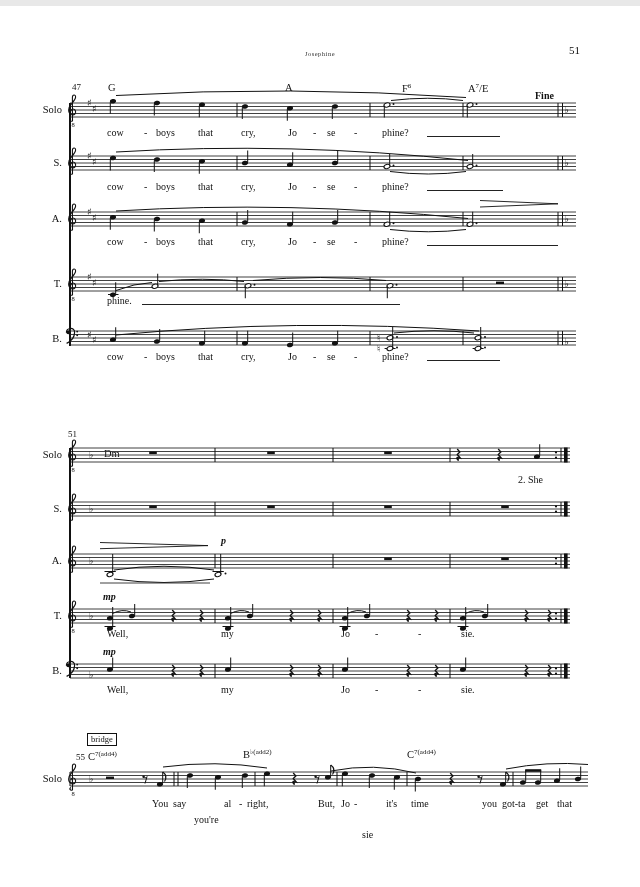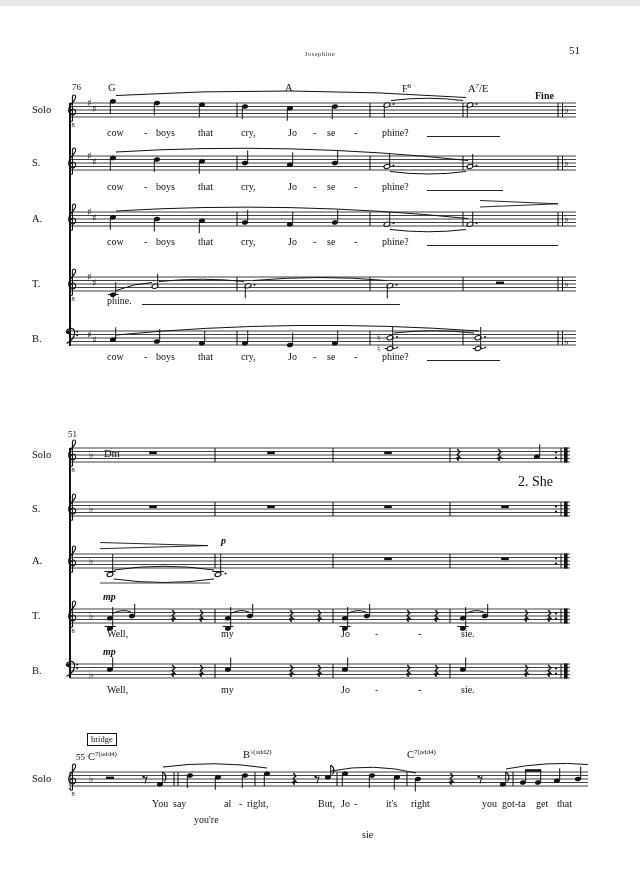--- a/index.html
+++ b/index.html
@@ -2,28 +2,28 @@
 <html><head>
 <meta charset="utf-8">
 <style>
   html,body{margin:0;padding:0;background:#e8e8e8}
   .page{position:relative;width:640px;height:887px;background:#ffffff;margin:6px auto;
         font-family:"Liberation Serif","DejaVu Serif",serif;color:#111;overflow:hidden}
   .abs{position:absolute;white-space:nowrap}
   .title{font-size:6.5px;letter-spacing:.5px;color:#333}
   .pagenum{font-size:11px}
   .label{font-size:10.5px}
-  .labelbox{position:absolute;left:32px;width:44px;text-align:left}
+  .labelbox{position:absolute;left:18px;width:44px;text-align:right}
   .mnum{font-size:9px}
   .chord{font-size:10.5px}
   .chord sup{font-size:7px;vertical-align:4px;letter-spacing:0}
   .fine{font-size:10px;font-weight:bold}
   .dyn{font-size:10px;font-weight:bold;font-style:italic}
   .lyr{font-size:10px}
-  .pickup{font-size:14px}
+  .pickup{font-size:10px}
   .reh{font-size:8.5px;border:1px solid #111;padding:0 3px;line-height:11px}
   .ext{position:absolute;height:0;border-bottom:1px solid #222}
   .sysbar{position:absolute;left:69px;width:2px;background:#111}
   svg.staff{position:absolute;overflow:visible}
   .sl{stroke:#2b2b2b;stroke-width:.9;fill:none}
   .bl{stroke:#111;stroke-width:1;fill:none}
   .crv{stroke:#111;stroke-width:1;fill:none}
   .hp{stroke:#111;stroke-width:.9;fill:none}
   .thick{fill:#111}
   text.acc{font:9.5px "DejaVu Sans",sans-serif;fill:#111}
@@ -57,21 +57,21 @@
           <circle cx="0" cy="-2.6" r="1.1"></circle>
           <circle cx="0" cy="2.6" r="1.1"></circle>
         </g>
     </defs>
   </svg>
 
   <span class="abs title" style="left:0;right:0;top:44px;text-align:center">Josephine</span>
   <span class="abs pagenum" style="left:569px;top:38px">51</span>
 
   <div class="sysbar" style="top:97px;height:243px"></div>
-  <span class="abs mnum" style="left:72px;top:76px">76</span>
+  <span class="abs mnum" style="left:72px;top:76px">47</span>
   <span class="abs chord" style="left:108px;top:76px">G</span>
   <span class="abs chord" style="left:285px;top:76px">A</span>
   <span class="abs chord" style="left:402px;top:76px"><span>F</span><sup>6</sup></span>
   <span class="abs chord" style="left:468px;top:76px"><span>A</span><sup>7</sup><span>/E</span></span>
   <span class="abs fine" style="left:535px;top:84px">Fine</span>
 
   <span class="labelbox label" style="top:98px">Solo</span>
   <span class="labelbox label" style="top:151px">S.</span>
   <span class="labelbox label" style="top:207px">A.</span>
   <span class="labelbox label" style="top:272px">T.</span>
@@ -429,19 +429,19 @@
   <span class="abs lyr" style="left:173px;top:792px">say</span>
   <span class="abs lyr" style="left:194px;top:808px">you're</span>
   <span class="abs lyr" style="left:224px;top:792px">al</span>
   <span class="abs lyr" style="left:239px;top:792px">-</span>
   <span class="abs lyr" style="left:247px;top:792px">right,</span>
   <span class="abs lyr" style="left:318px;top:792px">But,</span>
   <span class="abs lyr" style="left:341px;top:792px">Jo</span>
   <span class="abs lyr" style="left:354px;top:792px">-</span>
   <span class="abs lyr" style="left:362px;top:823px">sie</span>
   <span class="abs lyr" style="left:386px;top:792px">it's</span>
-  <span class="abs lyr" style="left:411px;top:792px">right</span>
+  <span class="abs lyr" style="left:411px;top:792px">time</span>
   <span class="abs lyr" style="left:482px;top:792px">you</span>
   <span class="abs lyr" style="left:502px;top:792px">got-ta</span>
   <span class="abs lyr" style="left:536px;top:792px">get</span>
   <span class="abs lyr" style="left:557px;top:792px">that</span>
 
 </div>
 
 </body></html>

